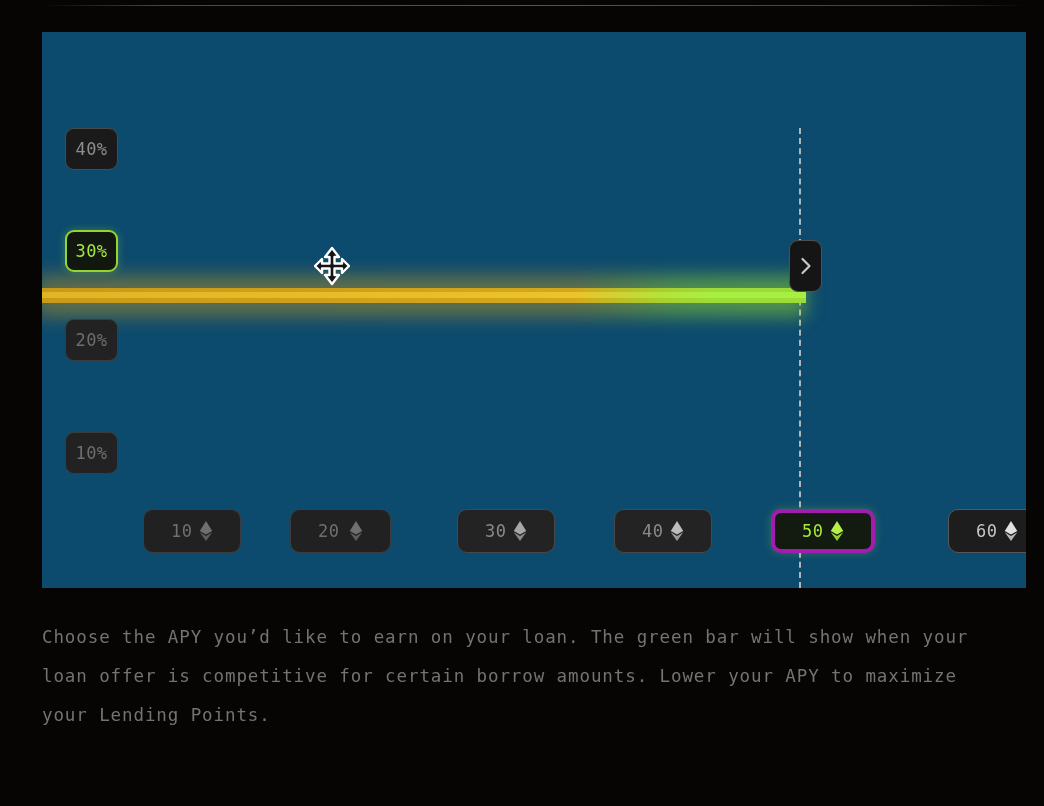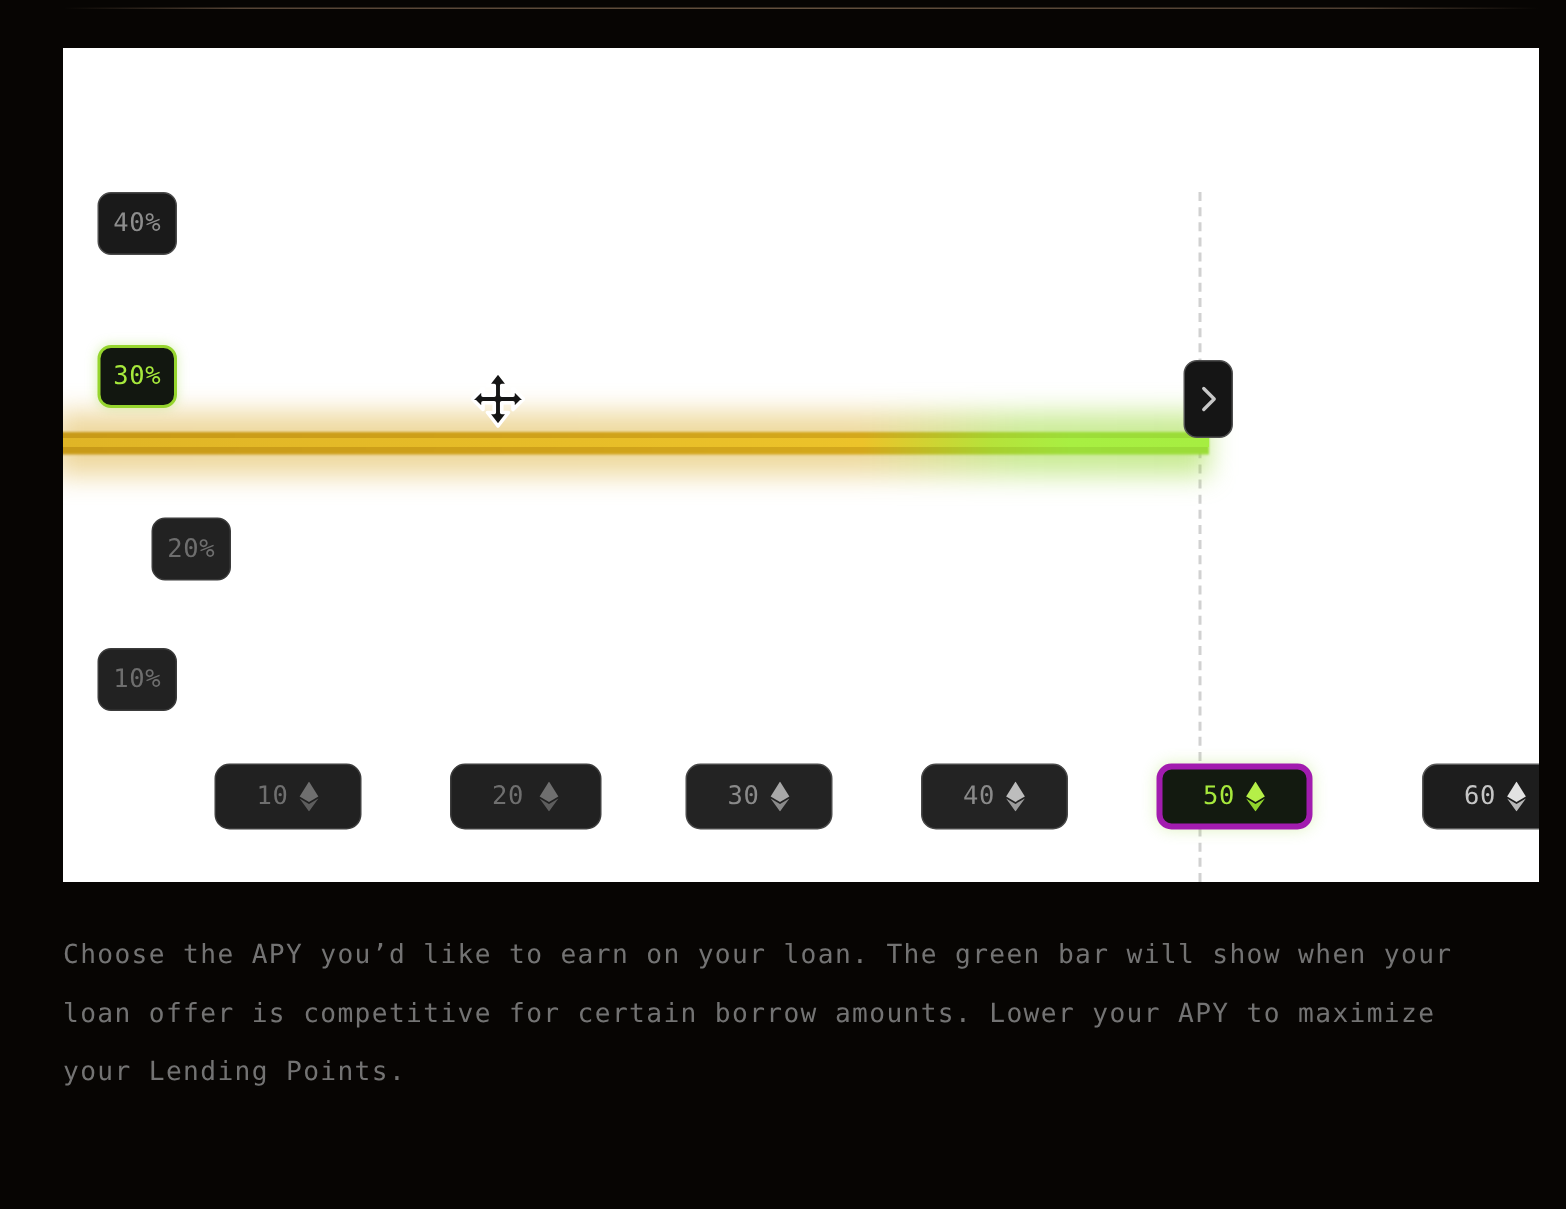--- a/index.html
+++ b/index.html
@@ -31,21 +31,21 @@
       rgba(120,95,75,0.00) 100%);
   }
 
   
   #chart-panel {
     position: absolute;
     left: 42px;
     top: 32px;
     width: 984px;
     height: 556px;
-    background: #ffffff;
+    background: #0c4a6e;
     overflow: hidden;
   }
 
   
   #marker-line {
     position: absolute;
     left: 757px;
     top: 96px;
     width: 0;
     height: 460px;
@@ -219,37 +219,37 @@
   <div id="apy-bar-core"></div>
 
   <div class="y-chip" style="left:23px; top:96px;">
     <span>40%</span>
   </div>
 
   <div class="y-chip active" style="left:23px; top:198px;">
     <span>30%</span>
   </div>
 
-  <div class="y-chip dim" style="left:23px; top:313px;margin-left:36px;">
+  <div class="y-chip dim" style="left:23px; top:287px;">
     <span>20%</span>
   </div>
 
   <div class="y-chip dim" style="left:23px; top:400px;">
     <span>10%</span>
   </div>
 
   <div class="x-chip" style="left:101px;">
     <span>10</span>
     <svg class="eth" viewBox="0 0 16 24">
       <polygon points="8,0 15.5,12 8,16.3 0.5,12" fill="#6f6f6f"></polygon>
       <polygon points="8,17.9 15.5,13.5 8,24 0.5,13.5" fill="#5d5d5d"></polygon>
     </svg>
   </div>
 
-  <div class="x-chip" style="left:258px;gap:10px;">
+  <div class="x-chip" style="left:248px;gap:10px;">
     <span>20</span>
     <svg class="eth" viewBox="0 0 16 24">
       <polygon points="8,0 15.5,12 8,16.3 0.5,12" fill="#6f6f6f"></polygon>
       <polygon points="8,17.9 15.5,13.5 8,24 0.5,13.5" fill="#5d5d5d"></polygon>
     </svg>
   </div>
 
   <div class="x-chip mid" style="left:415px;">
     <span>30</span>
     <svg class="eth" viewBox="0 0 16 24">

